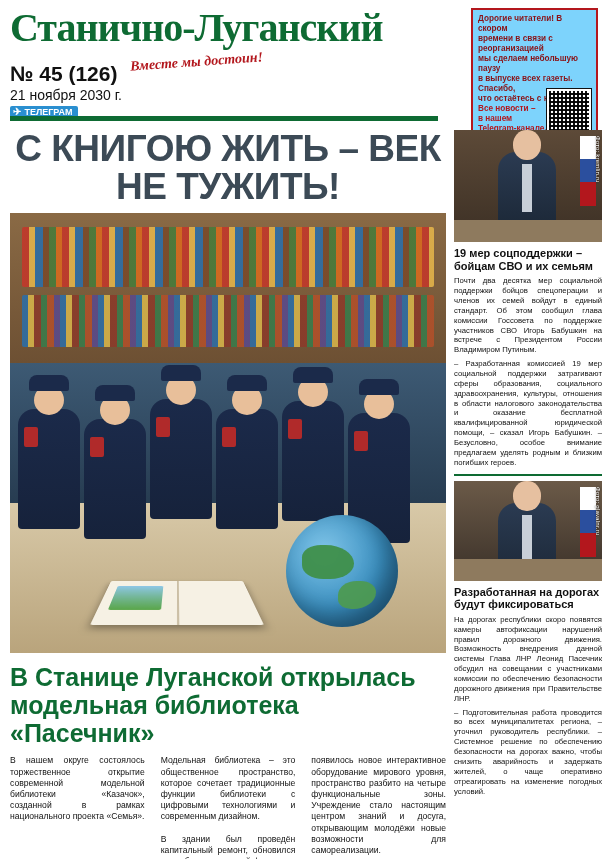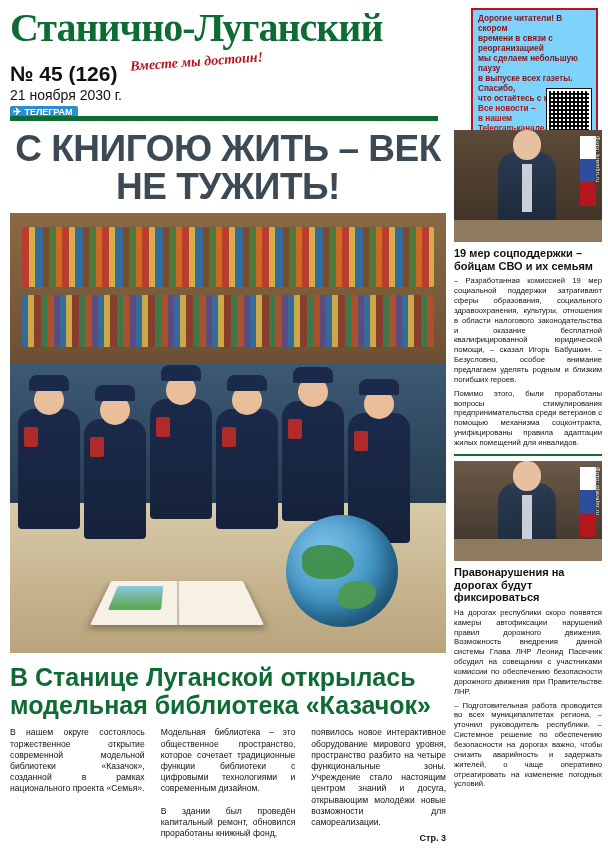--- a/index.html
+++ b/index.html
@@ -361,21 +361,21 @@
 
         <div class="openbook">
             <span class="pic"></span>
           </div>
         <div class="globe">
           <span class="land"></span>
             <span class="land2"></span>
         </div>
       </div>
 
-      <h2 class="sub-headline">В Станице Луганской открылась модельная библиотека «Казачок»</h2>
+      <h2 class="sub-headline">В Станице Луганской открылась модельная библиотека «Пасечник»</h2>
 
       <div class="lead-cols">
         <div class="lc">
           <p>В нашем округе состоялось торжественное открытие современной модельной библиотеки «Казачок», созданной в рамках национального проекта «Семья».</p>
         </div>
         <div class="lc">
           <p style="white-space:pre-line">Модельная библиотека – это общественное пространство, которое сочетает традиционные функции библиотеки с цифровыми технологиями и современным дизайном.
 
 В здании был проведён капитальный ремонт, обновился проработаны книжный фонд,</p>
         </div>
@@ -389,33 +389,33 @@
     <div class="col-side">
 
       <div class="side-photo p1">
         <div class="sp-flag"></div>
         <div class="sp-person"></div>
         <div class="sp-desk"></div>
         <div class="photo-credit">Фото: kremlin.ru</div>
       </div>
       <div class="side-head">19 мер соцподдержки – бойцам СВО и их семьям</div>
       <div class="side-text">
+        <p>Почти два десятка мер социальной поддержки бойцов спецоперации и членов их семей войдут в единый стандарт. Об этом сообщил глава комиссии Госсовета по поддержке участников СВО Игорь Бабушкин на встрече с Президентом России Владимиром Путиным.</p>
         <p>– Разработанная комиссией 19 мер социальной поддержки затрагивают сферы образования, социального здравоохранения, культуры, отношения в области налогового законодательства и оказание бесплатной квалифицированной юридической помощи, – сказал Игорь Бабушкин. – Безусловно, особое внимание предлагаем уделять родным и близким погибших героев.</p>
-        <p>Помимо этого, были проработаны вопросы стимулирования предпринимательства среди ветеранов с помощью механизма соцконтракта, унифицированы правила адаптации жилых помещений для инвалидов.</p>
       </div>
 
       <div class="side-divider"></div>
 
       <div class="side-photo p2">
         <div class="sp-flag"></div>
         <div class="sp-person"></div>
         <div class="sp-desk"></div>
         <div class="photo-credit">Фото: glavalnr.ru</div>
       </div>
-      <div class="side-head">Правонарушения на дорогах будут фиксироваться</div>
+      <div class="side-head">Разработанная на дорогах будут фиксироваться</div>
       <div class="side-text">
         <p>На дорогах республики скоро появятся камеры автофиксации нарушений правил дорожного движения. Возможность внедрения данной системы Глава ЛНР Леонид Пасечник обсудил на совещании с участниками комиссии по обеспечению безопасности дорожного движения при Правительстве ЛНР.</p>
         <p>– Подготовительная работа проводится во всех муниципалитетах региона, – уточнил руководитель республики. – Системное решение по обеспечению безопасности на дорогах важно, чтобы снизить аварийность и задержать жителей, о чаще оперативно отреагировать на изменение погодных условий.</p>
 
       </div>
 
     </div>
   </div>
 </div>
 

